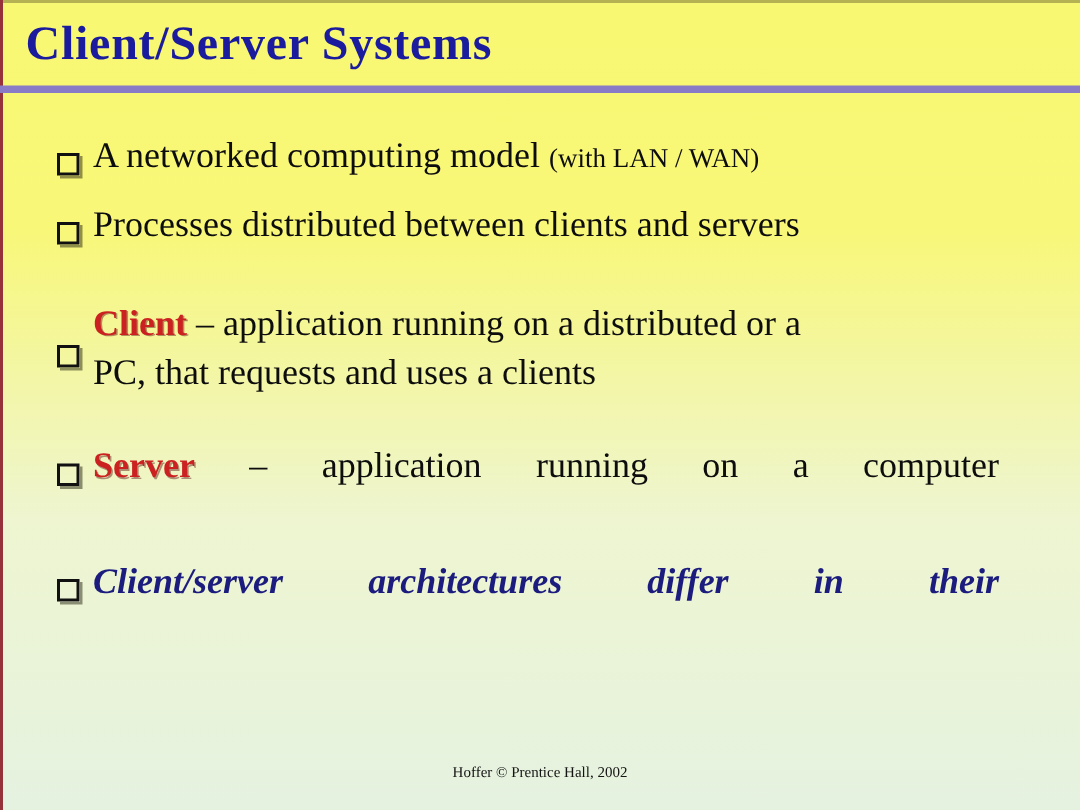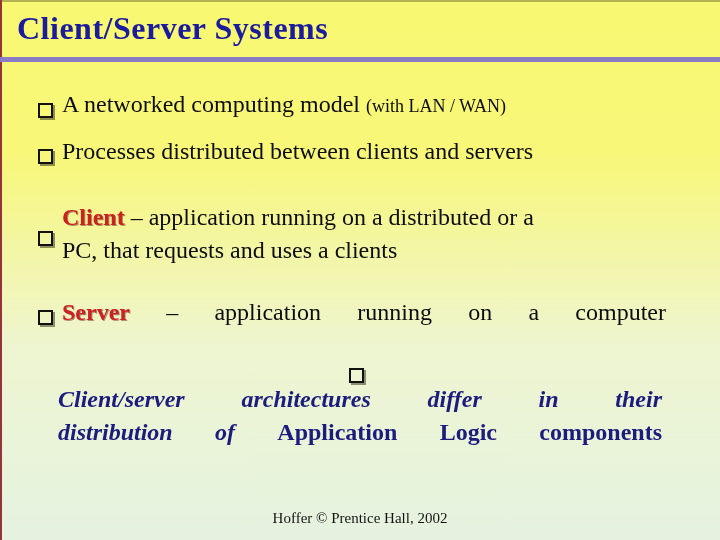--- a/index.html
+++ b/index.html
@@ -31,26 +31,26 @@
   .term{
     color:#cc2121;font-weight:bold;
     text-decoration-thickness:2px;
     text-shadow:1px 1px 0 rgba(90,20,20,0.45);
   }
   .jl{text-align:justify;text-align-last:justify;}
   .b1{margin-top:25px;}
   .b2{margin-top:12px;}
   .b3{margin-top:33px;}
   .b4{margin-top:29px;}
-  .b5{margin-top:30px;flex-direction:column;}
+  .b5{margin-top:44px;}
   .b5 .btext{color:#1c1c7e;font-weight:bold;font-style:italic;}
   .upright{font-style:normal;}
   .footer{
     position:absolute;top:510px;left:0;width:100%;
-    text-align:center;font-size:15px;color:#141414;
+    text-align:center;font-size:10px;color:#141414;
   }
 </style>
 </head>
 <body>
 
 <div class="slide">
   <div class="edge-top"></div>
   <div class="edge-left"></div>
 
   <h1 class="title">Client/Server Systems</h1>
@@ -84,20 +84,19 @@
       <span class="marker"></span>
       <div class="btext">
         <div class="jl"><span class="term">Server</span><span> – application running on a computer</span></div>
       </div>
     </div>
 
     <div class="bullet b5">
       <span class="marker"></span>
       <div class="btext">
         <div class="jl"><span>Client/server architectures differ in their</span></div>
-        <div class="jl"><span>distribution of </span><span class="upright">Application Logic components</span></div>
       </div>
     </div>
 
   </div>
 
   <div class="footer">Hoffer © Prentice Hall, 2002</div>
 </div>
 
 </body></html>

